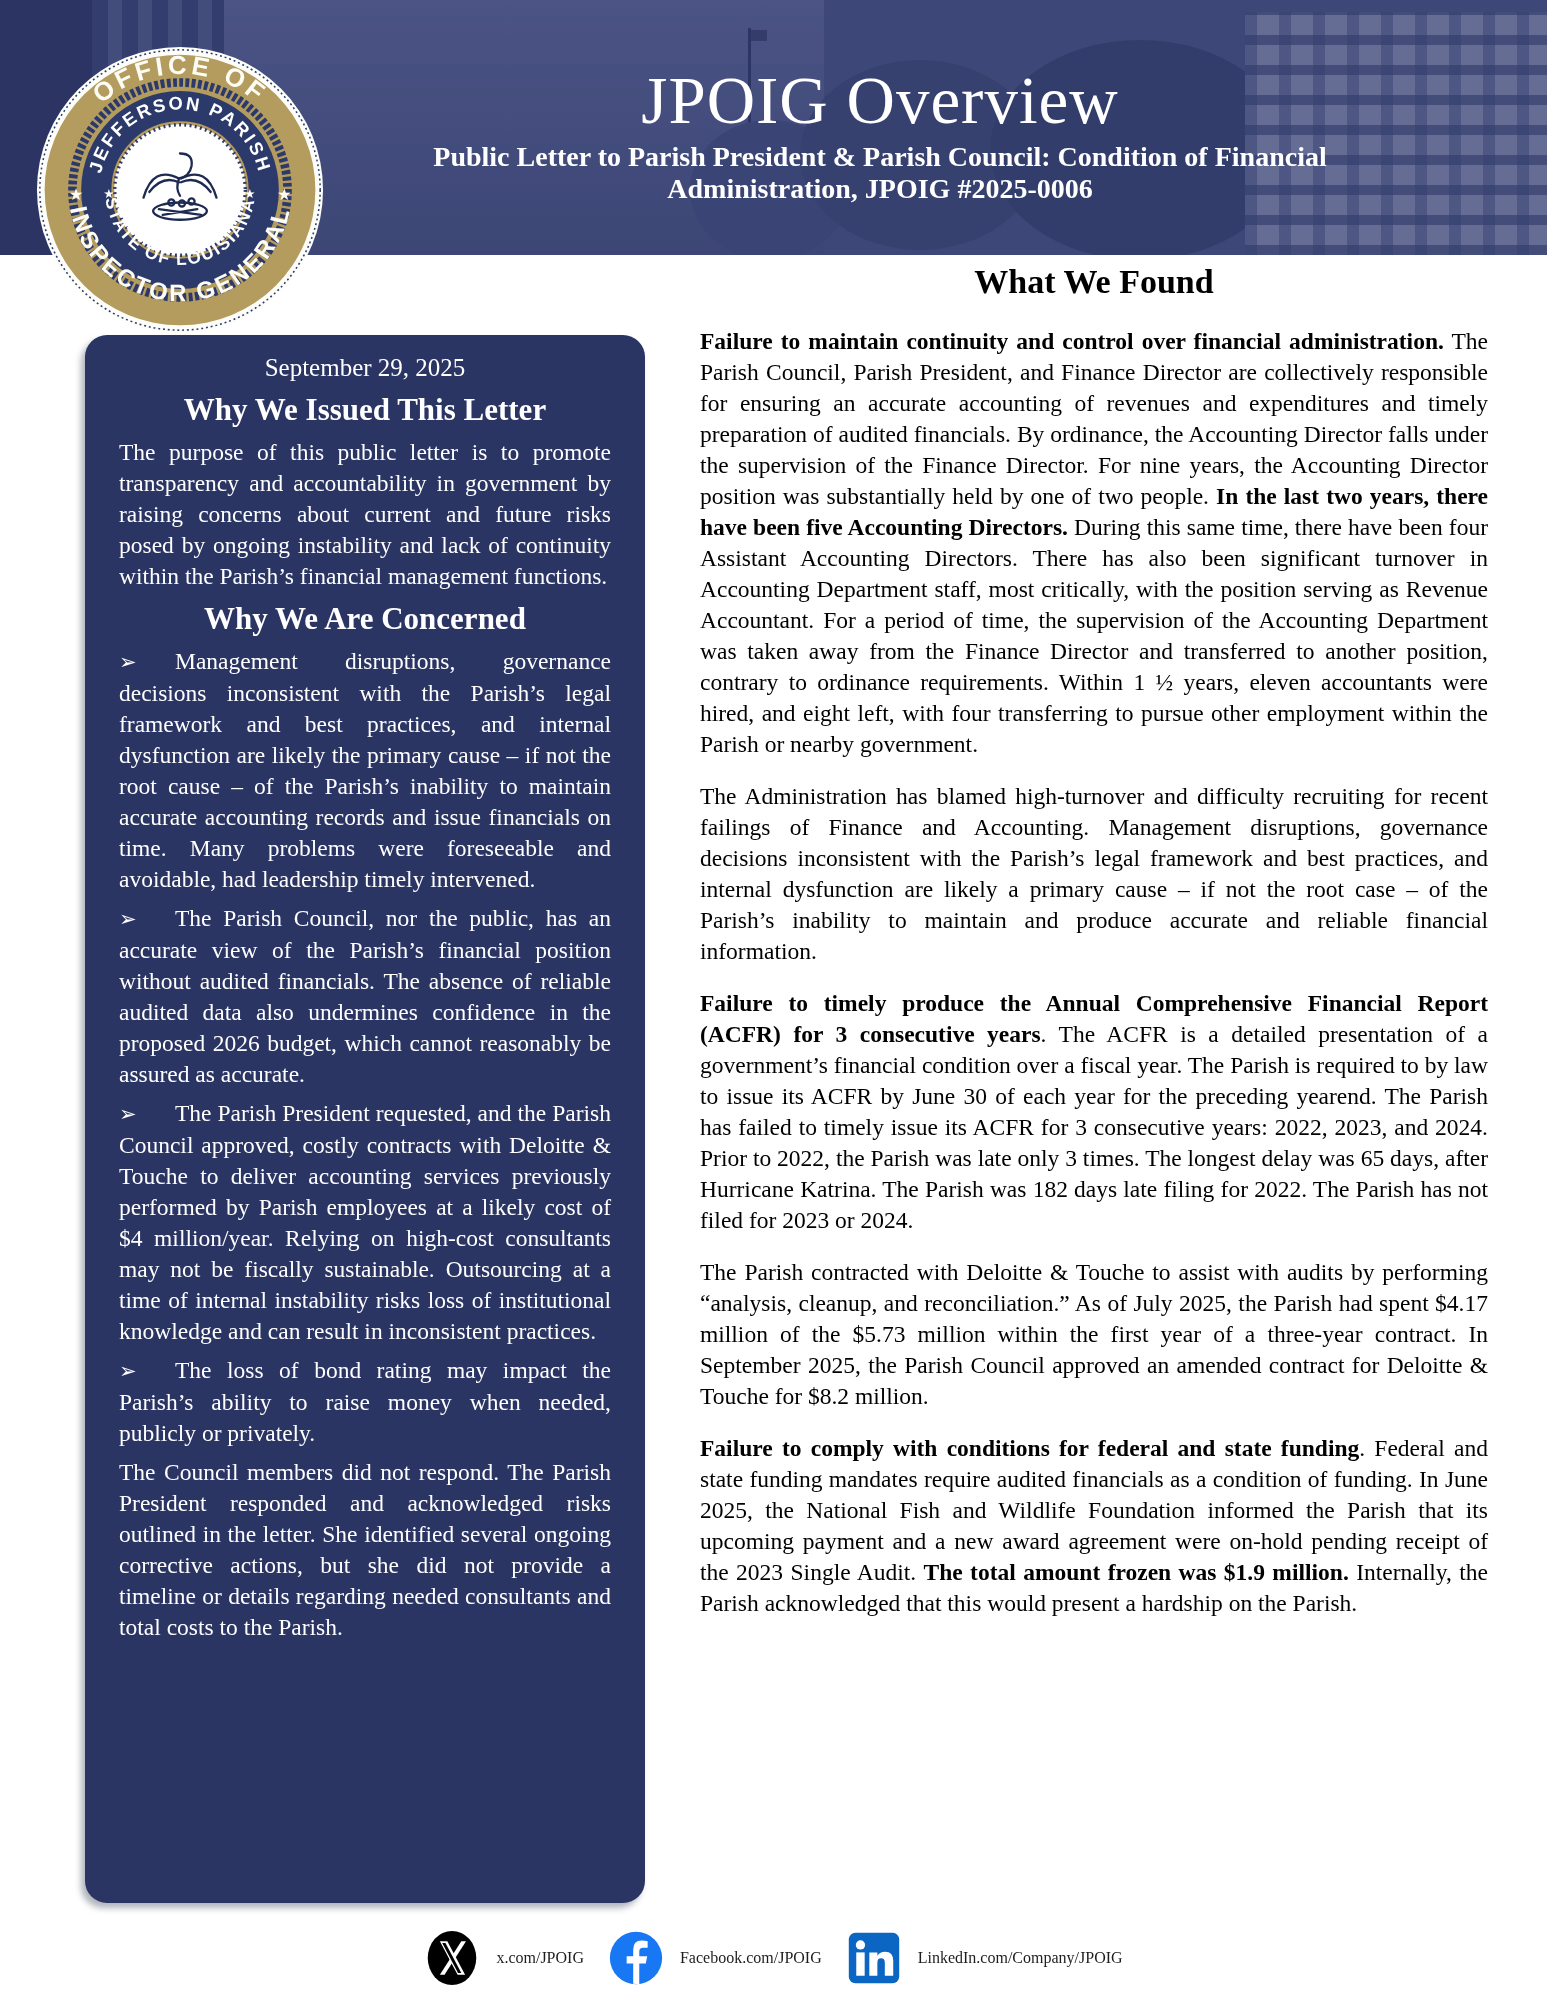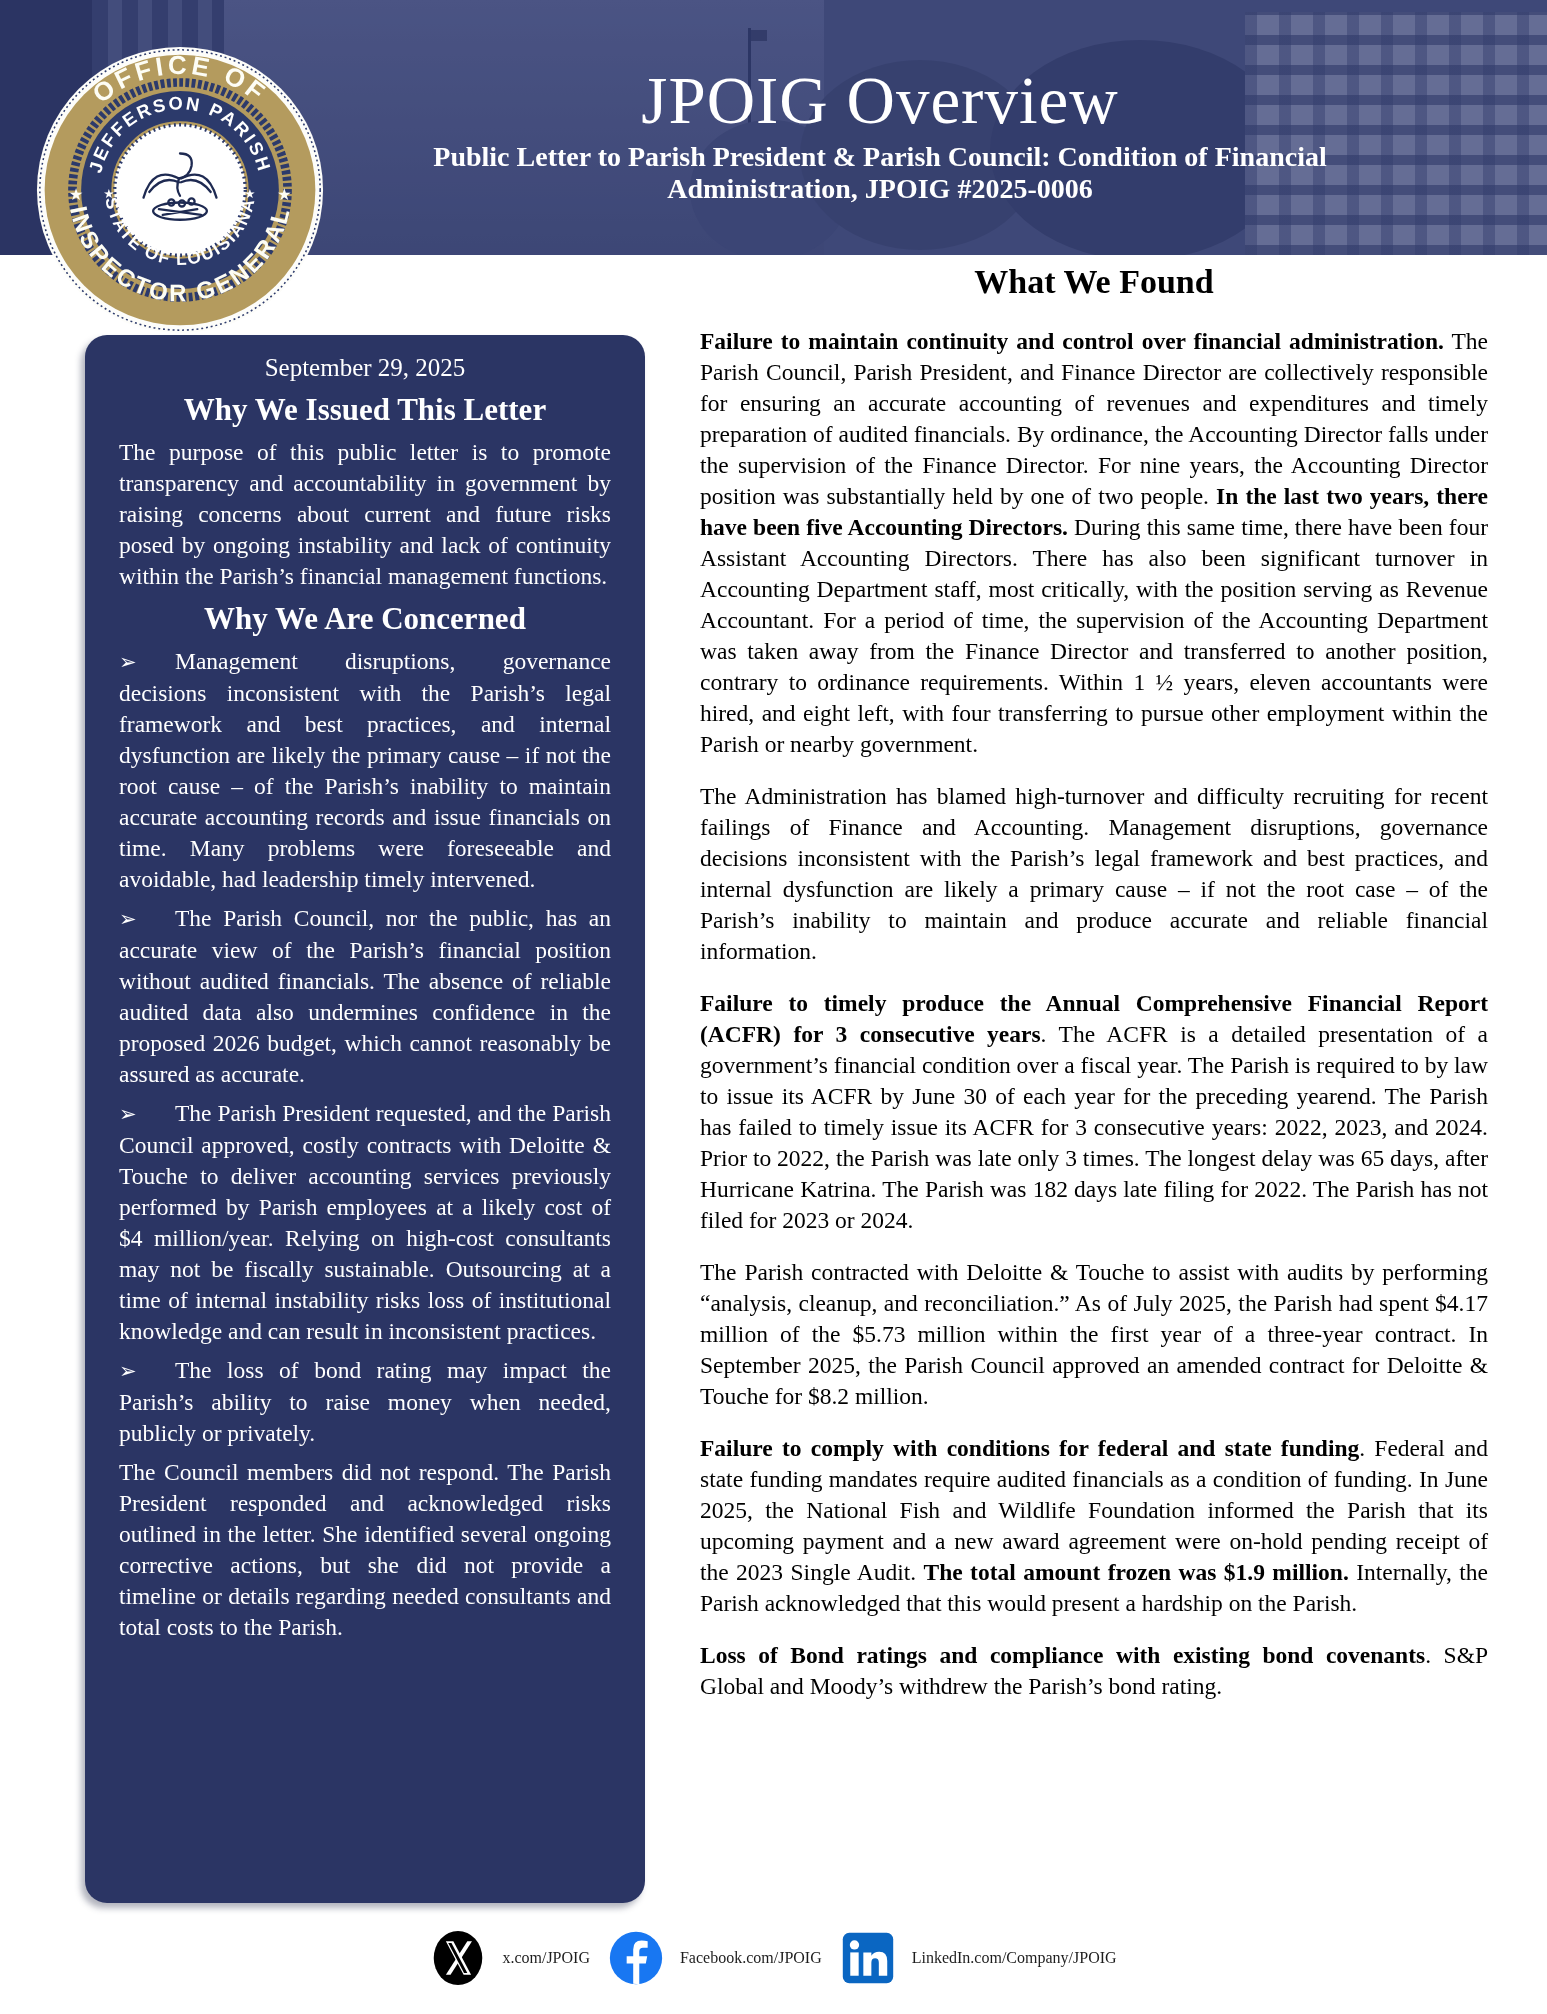--- a/index.html
+++ b/index.html
@@ -42,21 +42,21 @@
   .jpara{font-size:23.5px;line-height:31px;text-align:justify;margin:0 0 22px 0;}
   .sidebar .jpara{margin:8px;}
   .bmark{display:inline-block;width:56px;font-size:21px;}
   
   .rightcol{position:absolute;left:700px;top:262px;width:788px;color:#000;}
   .main-h{font-size:34px;line-height:40px;font-weight:700;text-align:center;margin:0 0 24px 0;}
   .rightcol .jpara{margin:0 0 21px 0;}
   .jpara b{font-weight:700;}
   
   .footer{position:absolute;left:0;top:1916px;width:1547px;height:84px;
-    display:flex;justify-content:center;align-items:center;gap:18px;}
+    display:flex;justify-content:center;align-items:center;gap:24px;}
   .social-item{display:flex;align-items:center;gap:16px;}
   .social-label{font-size:16px;color:#1d1d1d;}
   .icon-wrap{width:56px;height:56px;display:block;}
 </style>
 </head>
 <body>
 
 <div class="page">
 
   <div class="header">
@@ -140,21 +140,20 @@
   </div>
 
   <div class="rightcol">
     <h1 class="main-h">What We Found</h1>
     <div>
         <p class="jpara"><b>Failure to maintain continuity and control over financial administration.</b><span> The Parish Council, Parish President, and Finance Director are collectively responsible for ensuring an accurate accounting of revenues and expenditures and timely preparation of audited financials. By ordinance, the Accounting Director falls under the supervision of the Finance Director. For nine years, the Accounting Director position was substantially held by one of two people. </span><b>In the last two years, there have been five Accounting Directors.</b><span> During this same time, there have been four Assistant Accounting Directors. There has also been significant turnover in Accounting Department staff, most critically, with the position serving as Revenue Accountant. For a period of time, the supervision of the Accounting Department was taken away from the Finance Director and transferred to another position, contrary to ordinance requirements. Within 1 ½ years, eleven accountants were hired, and eight left, with four transferring to pursue other employment within the Parish or nearby government.</span></p>
         <p class="jpara"><span>The Administration has blamed high-turnover and difficulty recruiting for recent failings of Finance and Accounting. Management disruptions, governance decisions inconsistent with the Parish’s legal framework and best practices, and internal dysfunction are likely a primary cause – if not the root case – of the Parish’s inability to maintain and produce accurate and reliable financial information.</span></p>
         <p class="jpara"><b>Failure to timely produce the Annual Comprehensive Financial Report (ACFR) for 3 consecutive years</b><span>. The ACFR is a detailed presentation of a government’s financial condition over a fiscal year. The Parish is required to by law to issue its ACFR by June 30 of each year for the preceding yearend. The Parish has failed to timely issue its ACFR for 3 consecutive years: 2022, 2023, and 2024. Prior to 2022, the Parish was late only 3 times. The longest delay was 65 days, after Hurricane Katrina. The Parish was 182 days late filing for 2022. The Parish has not filed for 2023 or 2024.</span></p>
         <p class="jpara"><span>The Parish contracted with Deloitte &amp; Touche to assist with audits by performing “analysis, cleanup, and reconciliation.” As of July 2025, the Parish had spent $4.17 million of the $5.73 million within the first year of a three-year contract. In September 2025, the Parish Council approved an amended contract for Deloitte &amp; Touche for $8.2 million.</span></p>
         <p class="jpara"><b>Failure to comply with conditions for federal and state funding</b><span>. Federal and state funding mandates require audited financials as a condition of funding. In June 2025, the National Fish and Wildlife Foundation informed the Parish that its upcoming payment and a new award agreement were on-hold pending receipt of the 2023 Single Audit. </span><b>The total amount frozen was $1.9 million.</b><span> Internally, the Parish acknowledged that this would present a hardship on the Parish.</span></p>
-        <p class="jpara"><b>Loss of Bond ratings and compliance with existing bond covenants</b><span>. S&amp;P Global and Moody’s withdrew the Parish’s bond rating.</span></p>
       </div>
   </div>
 
   <div class="footer">
 
     <div class="social-item">
       <svg class="icon-wrap" viewBox="0 0 60 60">
         <ellipse cx="30" cy="30" rx="26" ry="29" fill="#000000"></ellipse>
         <path d="M17 12 h8 l19 36 h-8 Z" fill="#ffffff"></path>
         <path d="M40 12 h5 L22 48 h-5 Z" fill="#ffffff"></path>

